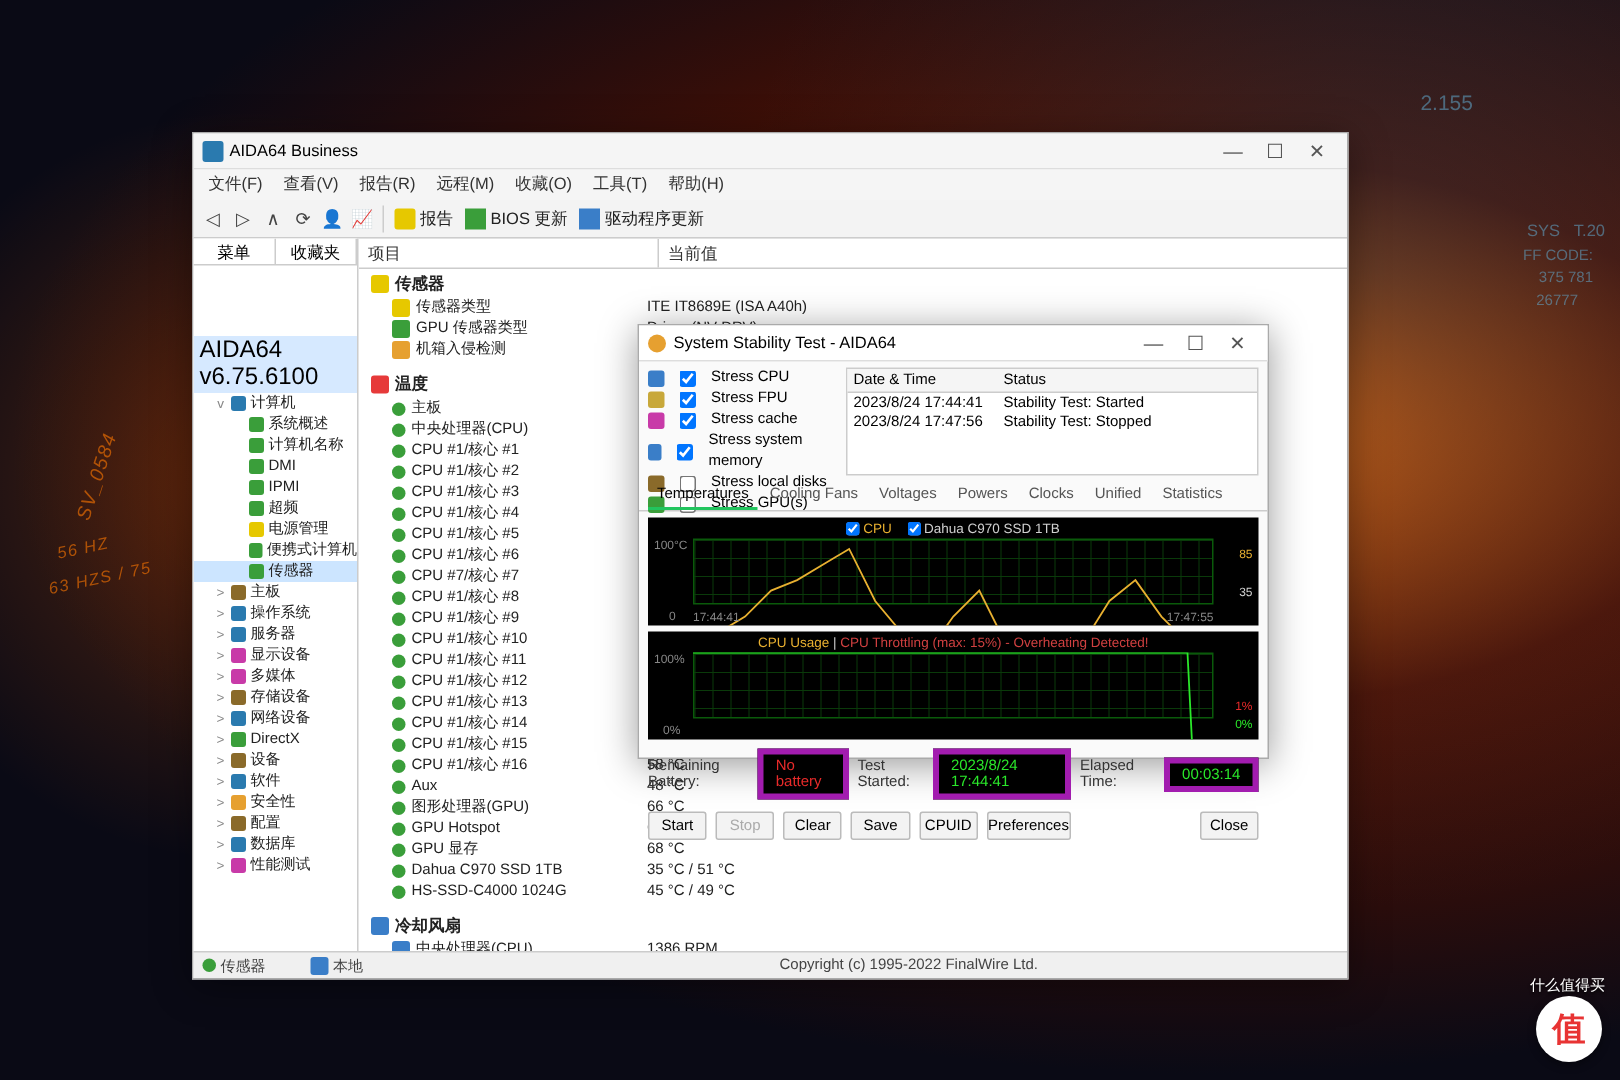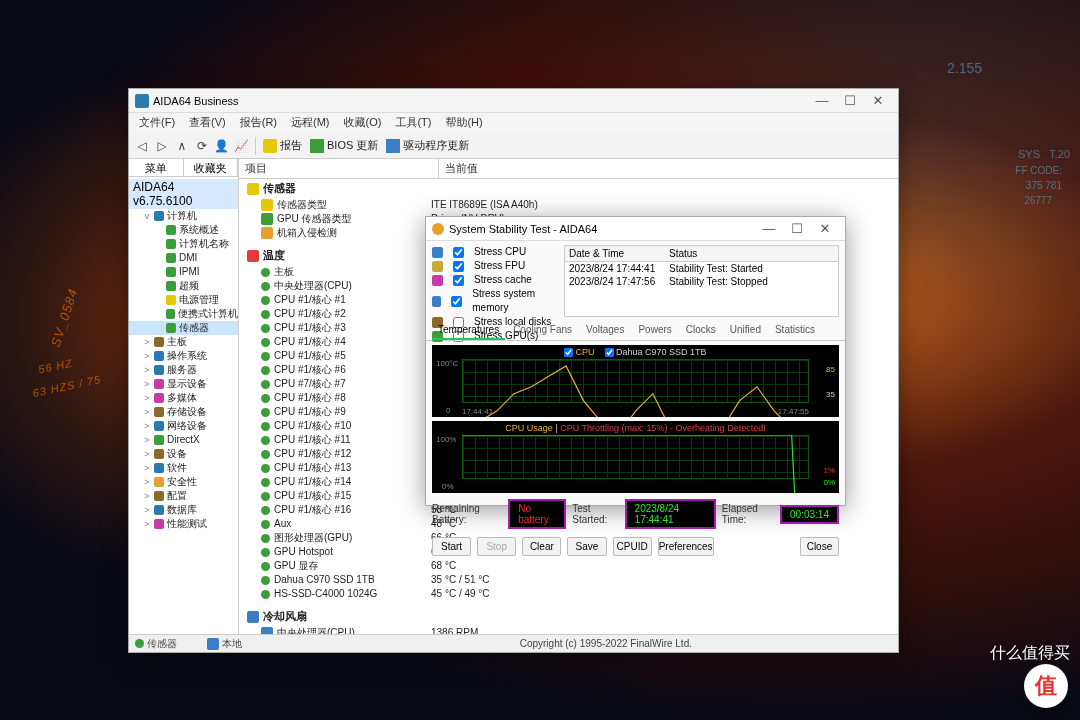--- a/index.html
+++ b/index.html
@@ -25,21 +25,21 @@
 .ico { width: 14px; height: 14px; display: inline-block; }
 .ico-report { background: #e6c800; border-radius: 2px; }
 .ico-bios { background: #3a9e3a; }
 .ico-driver { background: #3a7ec8; }
 
 .body-split { display: flex; height: calc(100% - 70px - 18px); }
 .tree-panel { width: 110px; border-right: 1px solid #ccc; background: #fff; overflow: hidden; font-size: 11px; }
 .tree-tabs { height: 18px; display: flex; border-bottom: 1px solid #ccc; }
 .tree-tabs span { flex: 1; text-align: center; font-size: 11px; padding-top: 2px; border-right: 1px solid #ccc; }
 .tree { padding: 2px 0; }
-.tree-root { background: #d6e9ff; padding: 1px 4px; font-size: 12px; }
+.tree-root { background: #d6e9ff; padding: 1px 4px; font-size: 16px; margin-top: 45px; }
 .tree-item { padding: 0 0 0 4px; display: flex; align-items: center; gap: 3px; font-size: 10px; line-height: 14px; color: #222; white-space: nowrap; }
 .tree-item.d1 { padding-left: 14px; }
 .tree-item.d2 { padding-left: 26px; }
 .tree-item.sel { background: #cce5ff; }
 .tw { width: 8px; text-align: center; color: #888; font-size: 9px; }
 .tic { width: 10px; height: 10px; border-radius: 2px; }
 
 .content-panel { flex: 1; background: #fff; overflow-y: auto; font-size: 11px; }
 .content-head { display: flex; border-bottom: 1px solid #ccc; font-size: 11px; color: #333; }
 .content-head div:first-child { width: 200px; padding: 2px 6px; border-right: 1px solid #ccc; }
@@ -85,29 +85,29 @@
 .gaxis { position: absolute; font-size: 8px; color: #888; }
 .grid { position: absolute; inset: 14px 30px 14px 30px; background-image:
   linear-gradient(#0a3a0a 1px, transparent 1px),
   linear-gradient(90deg, #0a3a0a 1px, transparent 1px);
   background-size: 12px 12px; border: 1px solid #0a5a0a; }
 .throttle-label { color: #d04040; font-size: 9px; }
 .usage-label { color: #e8b030; font-size: 9px; }
 
 .status-row { display: flex; gap: 6px; padding: 4px 6px; font-size: 10px; align-items: center; }
 .status-row .lab { color: #333; }
-.status-row .val-box { background: #000; color: #2ae82a; padding: 2px 8px; font-size: 10px; border: 2px solid #a21caf; }
+.status-row .val-box { background: #000; color: #2ae82a; padding: 2px 8px; font-size: 10px; border: 4px solid #a21caf; }
 .status-row .val-box.red { color: #e82a2a; }
 
 .btn-row { display: flex; gap: 6px; padding: 4px 6px; font-size: 10px; }
 .btn-row button { flex: 1; padding: 3px 0; background: #f3f3f3; border: 1px solid #bbb; border-radius: 2px; font-size: 10px; }
 .btn-row .spacer { flex: 2; }
 
 .badge { position: absolute; right: 12px; bottom: 12px; width: 44px; height: 44px; border-radius: 50%; background: #fff; display: flex; align-items: center; justify-content: center; font-size: 22px; font-weight: bold; color: #e83333; box-shadow: 0 2px 6px rgba(0,0,0,.4); }
-.badge-sub { position: absolute; right: 10px; bottom: 56px; font-size: 16px; color: #fff; text-shadow: 0 1px 2px #000; }
+.badge-sub { position: absolute; right: 10px; bottom: 56px; font-size: 10px; color: #fff; text-shadow: 0 1px 2px #000; }
 
 svg.chart-line { position: absolute; inset: 14px 30px 14px 30px; }
 </style>
 </head>
 <body>
 
 <div class="desktop">
   <div class="hud-text" style="left:34px;top:310px;transform:rotate(-72deg)">SV_0584</div>
   <div class="hud-text" style="left:38px;top:360px;transform:rotate(-12deg);font-size:11px">56 HZ</div>
   <div class="hud-text" style="left:32px;top:380px;transform:rotate(-12deg);font-size:11px">63 HZS / 75</div>

